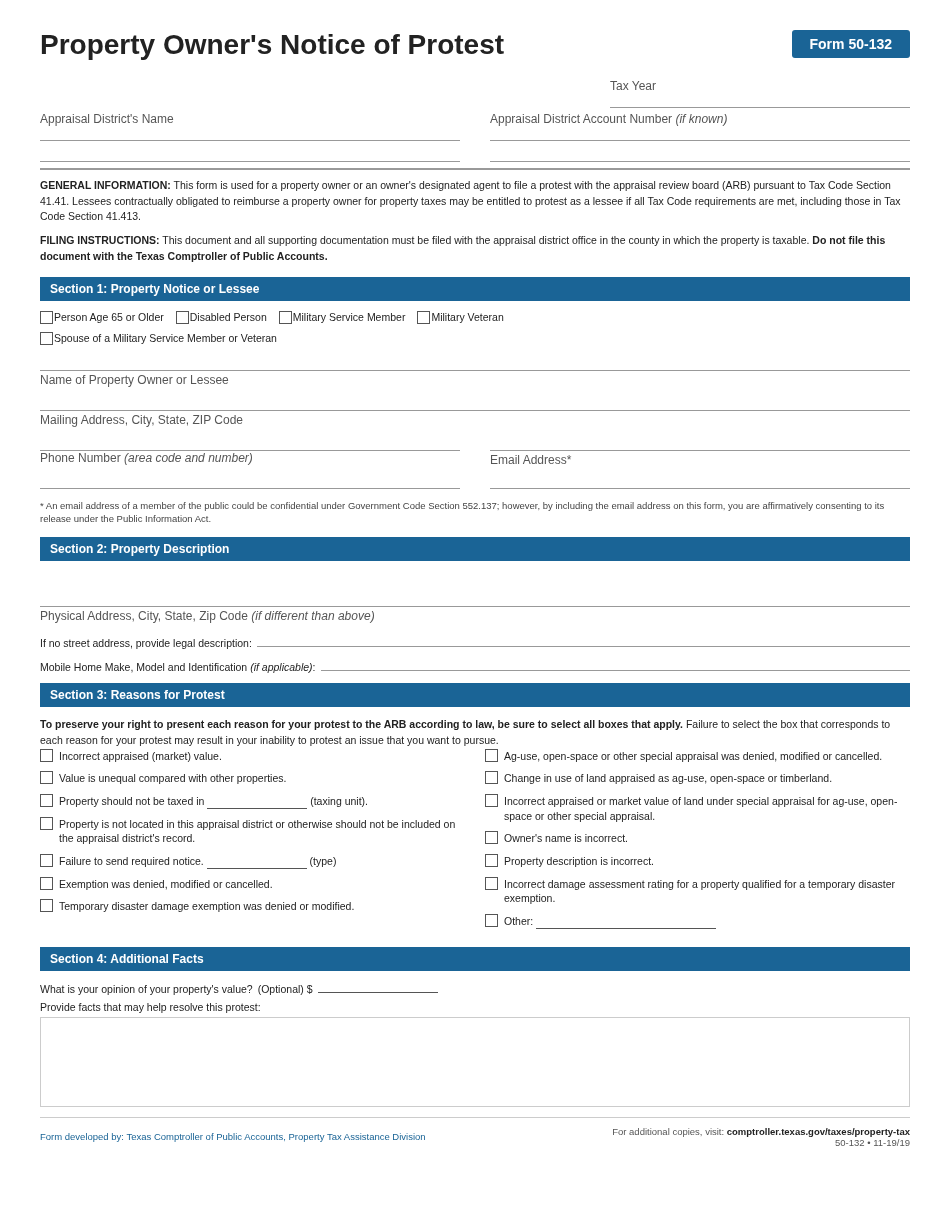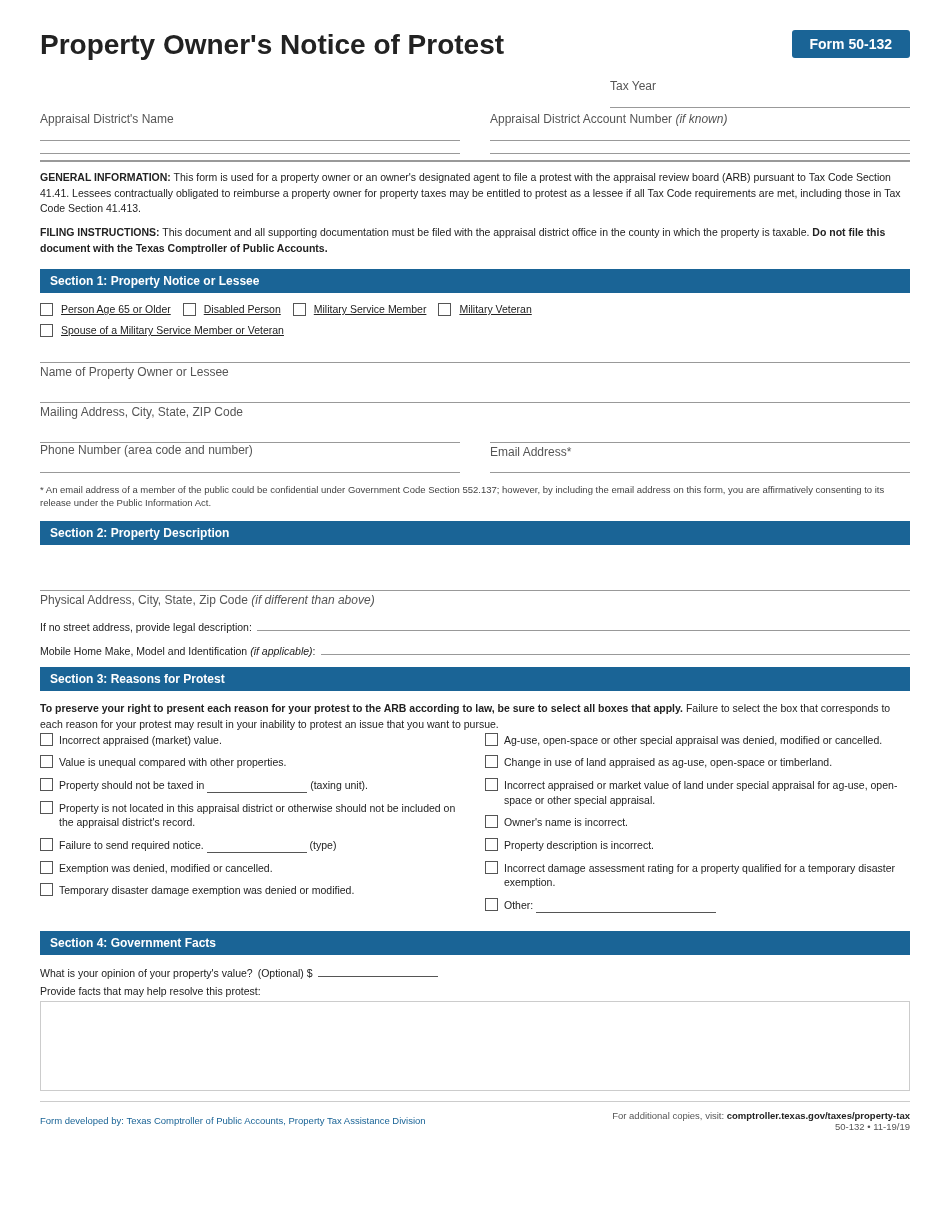--- a/index.html
+++ b/index.html
@@ -39,21 +39,21 @@
       margin-bottom: 1px;
     }
     .two-col-fields {
       display: flex;
       gap: 30px;
       margin-bottom: 8px;
     }
     .field-half {
       flex: 1;
       border-bottom: 1px solid #999;
-      padding-bottom: 12px;
+      padding-bottom: 20px;
     }
     .general-info {
       font-size: 10.5px;
       margin-bottom: 8px;
       line-height: 1.5;
     }
     .general-info strong {
       font-weight: bold;
     }
     .filing-instructions {
@@ -72,22 +72,21 @@
     .checkboxes-row {
       display: flex;
       align-items: center;
       gap: 12px;
       margin-bottom: 8px;
       flex-wrap: wrap;
     }
     .checkbox-item {
       display: flex;
       align-items: center;
-      gap: 8px;
-      text-decoration: underline;
+      gap: 1px;
     }
     .checkbox-box {
       width: 13px;
       height: 13px;
       border: 1.5px solid #555;
       display: inline-block;
       flex-shrink: 0;
     }
     .checkbox-label {
       font-size: 10.5px;
@@ -289,21 +288,21 @@
 <div class="field-row">
   <div class="underline-field"></div>
   <div class="field-label" style="margin-top:2px;">Mailing Address, City, State, ZIP Code</div>
 </div>
 
 <div class="two-col-row">
   <div class="field-half">
     <div class="underline-field"></div>
     <div class="field-label">
       <span>Phone Number</span>
-      <span style=""> (<span>area code and number</span>)</span>
+      <span style="font-style:italic;"> (<span>area code and number</span>)</span>
     </div>
   </div>
   <div class="field-half">
     <div class="underline-field"></div>
     <div class="field-label" style="margin-top:2px;">Email Address*</div>
   </div>
 </div>
 
 <div class="email-note">* An email address of a member of the public could be confidential under Government Code Section 552.137; however, by including the email address on this form, you are affirmatively consenting to its release under the Public Information Act.</div>
 
@@ -427,21 +426,21 @@
       <div class="checkbox-box"></div>
       <span class="reason-text">
         <span>Other:</span>
         <span style="border-bottom:1px solid #555; display:inline-block; min-width:180px; height:11px; vertical-align:bottom;"></span>
       </span>
     </div>
   </div>
 </div>
 
 <div class="section-header">
-  <span>Section 4: Government Facts</span>
+  <span>Section 4: Additional Facts</span>
 </div>
 
 <div class="section4-content">
   <div class="opinion-row">
     <span>What is your opinion of your property's value?</span>
     <span>(Optional) $</span>
     <div class="opinion-underline"></div>
   </div>
   <div class="provide-facts-label">Provide facts that may help resolve this protest:</div>
   <div class="facts-box"></div>

